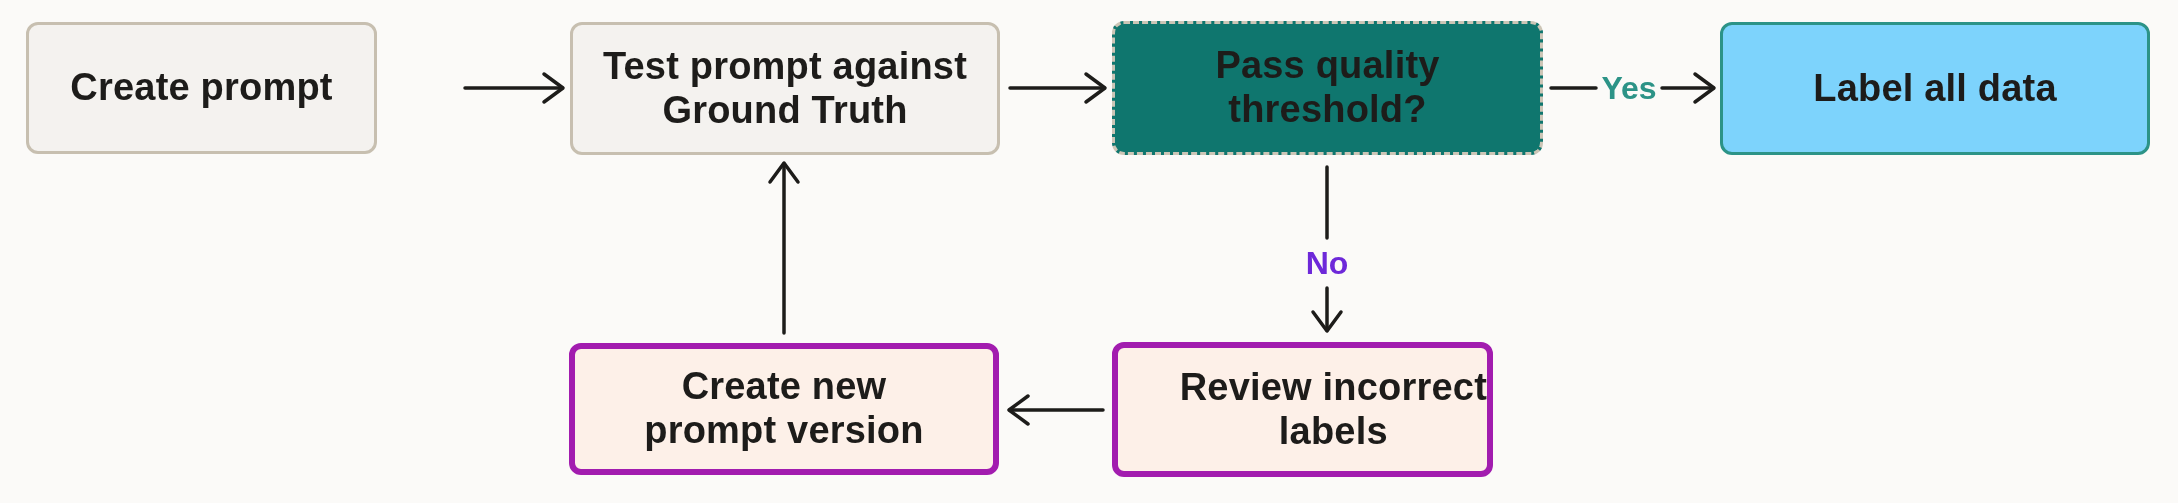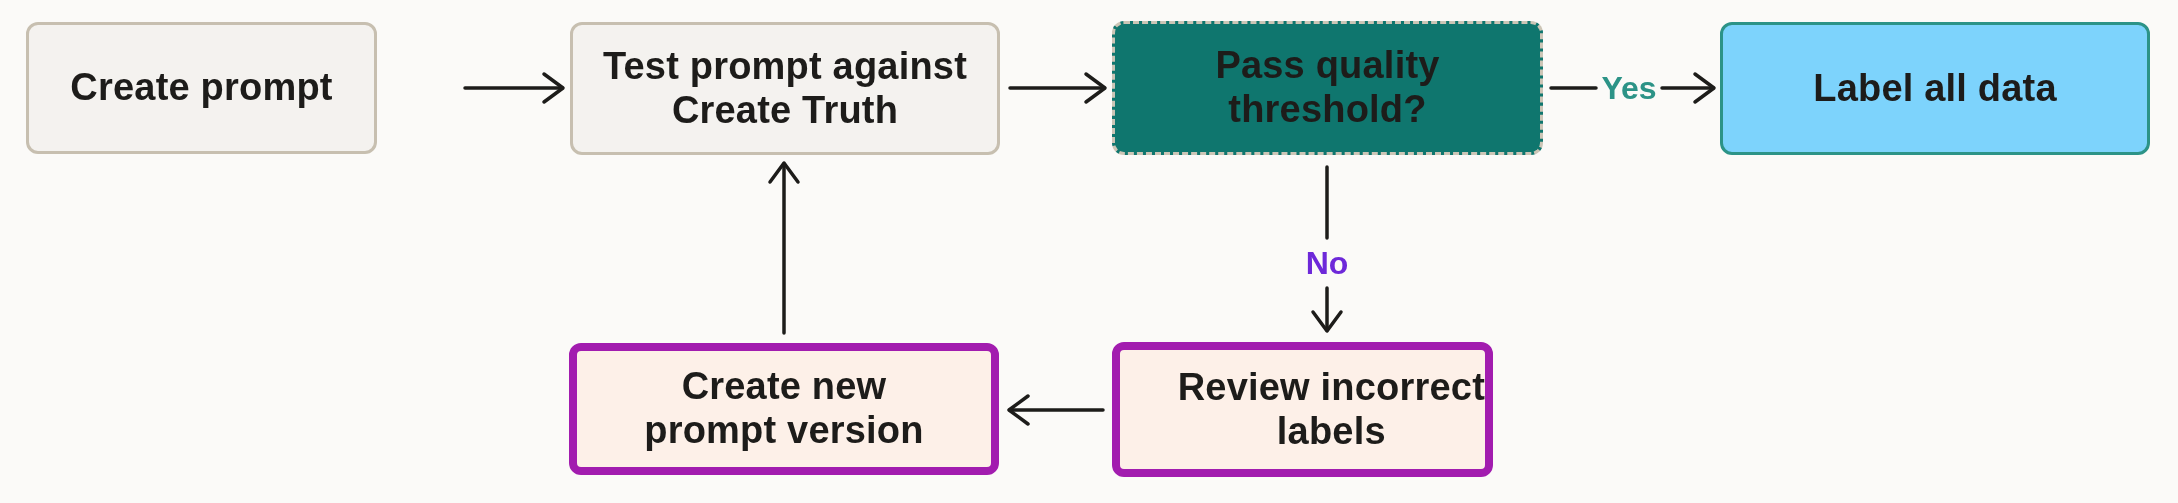--- a/index.html
+++ b/index.html
@@ -42,21 +42,21 @@
     background: #0f766e;
     border: 3px dashed #ccc5b6;
   }
   .node.success {
     background: #7dd3fc;
     border: 3px solid #2c9387;
     align-items: center;
   }
   .node.warn {
     background: #fdf0e8;
-    border: 8px solid #a21caf;
+    border: 6px solid #a21caf;
   }
   #n-create-prompt      { left: 26px;   top: 22px;  width: 351px; height: 132px; }
   #n-test-prompt        { left: 570px;  top: 22px;  width: 430px; height: 133px; }
   #n-pass-quality       { left: 1112px; top: 21px;  width: 431px; height: 134px; }
   #n-label-all-data     { left: 1720px; top: 22px;  width: 430px; height: 133px; }
   #n-review-incorrect   { left: 1112px; top: 342px; width: 381px; height: 135px; justify-content: flex-end; }
   #n-create-new-version { left: 569px;  top: 343px; width: 430px; height: 132px; }
 
   svg.arrows {
     position: absolute;
@@ -85,21 +85,21 @@
 <body>
 
 <div class="canvas">
 
   <div id="n-create-prompt" class="node neutral">
     <span>Create prompt</span>
   </div>
 
   <div id="n-test-prompt" class="node neutral">
     <span>Test prompt against
-Create Truth</span>
+Ground Truth</span>
   </div>
 
   <div id="n-pass-quality" class="node decision">
     <span>Pass quality
 threshold?</span>
   </div>
 
   <div id="n-label-all-data" class="node success">
     <span>Label all data</span>
   </div>

